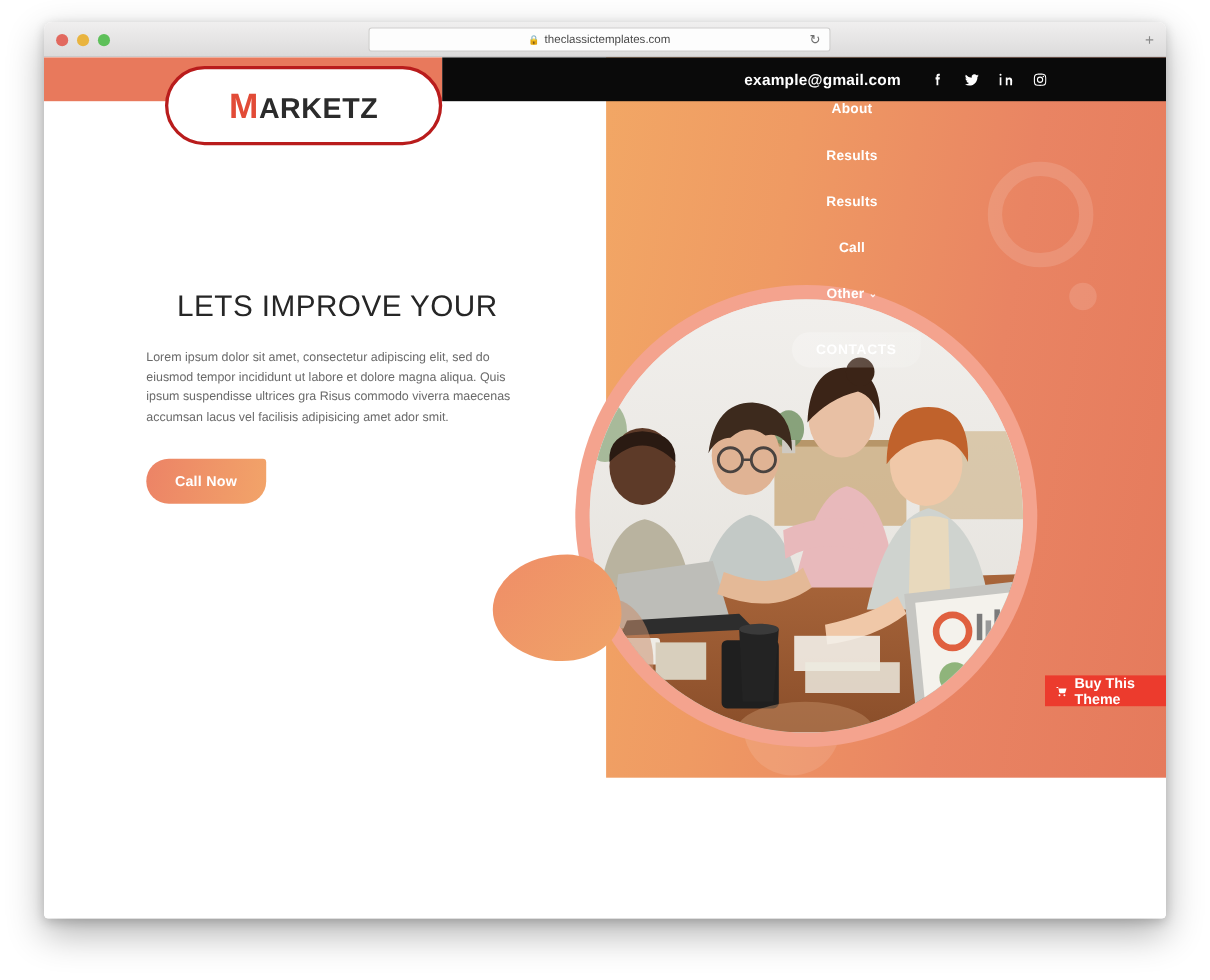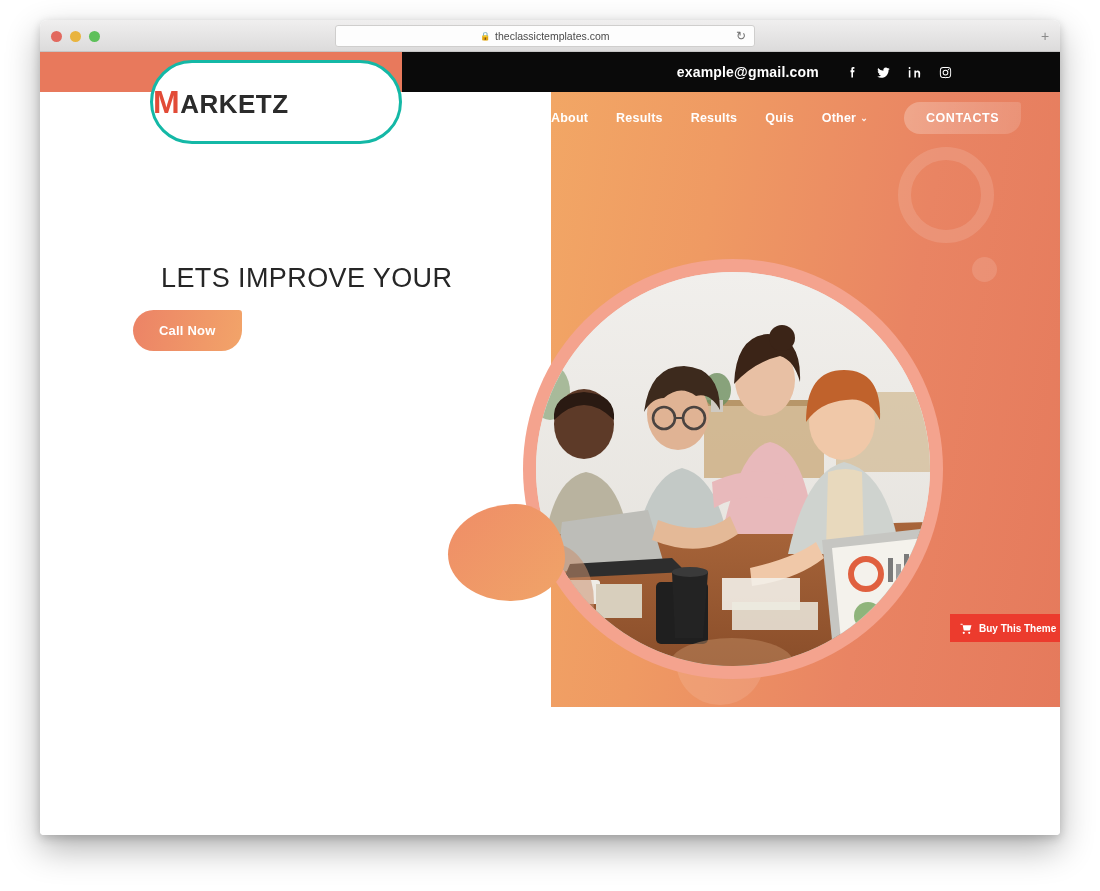--- a/index.html
+++ b/index.html
@@ -148,40 +148,42 @@
   #topbar-orange {
     position: absolute; left: 0; top: 0;
     width: 362px; height: 40px;
     background: #e8795c;
     z-index: 5;
   }
 
   
   #logo-pill {
     position: absolute; left: 110px; top: 8px;
-    width: 252px; height: 84px;
-    background: #ffffff;
-    border: 3px solid #14b8a6;
+    width: 252px; height: 72px;
+    background: #ffffff;
+    border: 3px solid #b91c1c;
     border-radius: 44px;
-    display: flex; align-items: center; 
+    display: flex; align-items: center; justify-content: center;
     z-index: 8;
   }
   #logo-text {
     font-size: 26px; font-weight: bold; letter-spacing: .5px;
     color: #2b2b2b;
   }
   #logo-text .m { color: #e24b37; font-size: 32px; }
 
   
   #navbar {
     position: absolute; left: 511px; top: 40px;
     width: 407px; height: 52px;
     display: flex; align-items: center;
+    padding-left: 40px;
     gap: 28px;
     z-index: 7;
+    flex-direction: column;
   }
   .nav-link {
     color: #ffffff; font-size: 12.5px; font-weight: bold;
     letter-spacing: .2px; white-space: nowrap;
     display: flex; align-items: center; gap: 4px;
   }
   .chev { font-size: 9px; opacity: .9; }
   #contacts-button {
     margin-left: 8px;
     padding: 9px 22px;
@@ -204,40 +206,40 @@
   #hero-title {
     font-size: 42px; font-weight: bold; color: #1d1d1d;
     letter-spacing: -.2px; line-height: 1.12; margin-top: 2px;
   }
   #hero-paragraph {
     margin-top: 22px;
     font-size: 11.3px; line-height: 1.62; color: #6a6a6a;
     width: 335px;
   }
   #call-now-button {
-    margin-top: 16px;
+    margin-top: 28px;
     display: inline-block;
     padding: 13px 26px;
     background: linear-gradient(100deg, #ec8366 0%, #f2a469 100%);
     border-radius: 26px 4px 26px 26px;
     color: #ffffff; font-size: 13px; font-weight: bold;
     letter-spacing: .2px;
   }
 
   
   #buy-theme-button {
     position: absolute; right: 0; top: 562px;
     width: 110px; height: 28px;
     background: #ec3b2d;
     display: flex; align-items: center; gap: 6px;
     padding-left: 10px;
     z-index: 9;
   }
   #buy-theme-button .cart-icon { width: 13px; height: 13px; fill: #ffffff; }
-  #buy-theme-label { color: #ffffff; font-size: 10px; font-weight: bold; }
+  #buy-theme-label { color: #ffffff; font-size: 13px; font-weight: bold; }
 
   
   #services-section {
     position: absolute; left: 0; top: 655px;
     width: 100%; height: 128px;
     background: #ffffff;
     overflow: hidden;
   }
   #svc-ring {
     position: absolute; right: -78px; top: 20px;
@@ -414,31 +416,32 @@
         <a class="nav-link">
           <span>About</span>
         </a>
         <a class="nav-link">
           <span>Results</span>
         </a>
         <a class="nav-link">
           <span>Results</span>
         </a>
         <a class="nav-link">
-          <span>Quis</span>
+          <span>Call</span>
         </a>
         <a class="nav-link">
           <span>Other</span>
           <span class="chev">⌄</span>
         </a>
         <a id="contacts-button">CONTACTS</a>
       </nav>
 
       <div id="hero-copy">
         <div id="hero-eyebrow">LETS IMPROVE YOUR</div>
+        <p id="hero-paragraph">Lorem ipsum dolor sit amet, consectetur adipiscing elit, sed do eiusmod tempor incididunt ut labore et dolore magna aliqua. Quis ipsum suspendisse ultrices gra Risus commodo viverra maecenas accumsan lacus vel facilisis adipisicing amet ador smit.</p>
         <a id="call-now-button">Call Now</a>
       </div>
     </section>
 
     <div id="buy-theme-button">
       <svg class="cart-icon" viewBox="0 0 24 24">
         <path d="M7 18a2 2 0 1 0 0 4 2 2 0 0 0 0-4zm10 0a2 2 0 1 0 0 4 2 2 0 0 0 0-4zM6.2 6h15l-2.3 8.4a2 2 0 0 1-1.9 1.4H8.6a2 2 0 0 1-2-1.6L4.6 3.6A1 1 0 0 0 3.6 3H1v2h2.2z"></path>
       </svg>
       <span id="buy-theme-label">Buy This Theme</span>
     </div>

